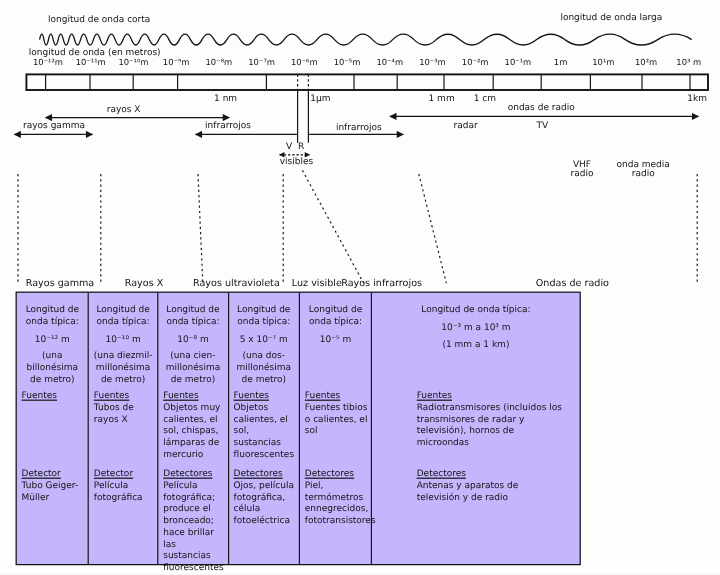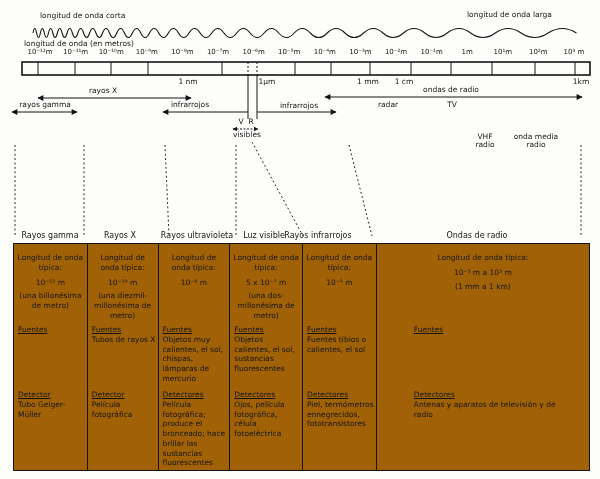--- a/index.html
+++ b/index.html
@@ -5,22 +5,22 @@
   html,body{margin:0;padding:0;background:#e8e8e6;}
   .stage{position:relative;width:600px;height:479px;background:#fdfdfb;overflow:hidden;
          font-family:"DejaVu Sans","Liberation Sans",sans-serif;color:#141414;}
   svg.overlay{position:absolute;left:0;top:0;width:600px;height:479px;}
   .lbl{position:absolute;font-size:7.5px;line-height:1.1;white-space:nowrap;}
   .lbl.c{transform:translateX(-50%);text-align:center;}
   .lbl.two{white-space:normal;width:46px;line-height:8px;margin-top:32px;}
   .tick{position:absolute;top:48px;font-size:7px;transform:translateX(-50%);white-space:nowrap;}
   .unit{position:absolute;top:77px;font-size:7.5px;transform:translateX(-50%);white-space:nowrap;}
   .thead{position:absolute;top:231px;font-size:8px;transform:translateX(-50%);white-space:nowrap;}
-  .emtable{position:absolute;left:13px;top:243px;width:577px;height:228px;
-           border:1.5px solid #141414;box-sizing:border-box;display:flex;background:#a16207;}
+  .emtable{position:absolute;left:13px;top:243px;width:471px;height:228px;
+           border:1.5px solid #141414;box-sizing:border-box;display:flex;background:#c4b5fd;}
   .tcol{position:relative;border-right:1px solid #141414;box-sizing:border-box;
         font-size:7.5px;line-height:1.3;}
   .tcol:last-child{border-right:none;}
   .typ{text-align:center;padding:9px 3px 0 3px;}
   .typ .val{margin-top:5px;}
   .typ .note{margin-top:4px;}
   .sect{position:absolute;left:4px;right:2px;}
   .sect.sources{top:81px;}
   .sect.dets{top:146px;}
   .slabel{text-decoration:underline;}
@@ -163,20 +163,21 @@
         </div>
         <div class="sect dets">
           <div class="slabel">Detector</div>
           <div>Película fotográfica</div>
         </div>
       </div>
       <div class="tcol" style="width: 72px;">
         <div class="typ">
           <div>Longitud de onda típica:</div>
           <div class="val">10⁻⁸ m</div>
+          <div class="note">(una cien-millonésima de metro)</div>
         </div>
         <div class="sect sources">
           <div class="slabel">Fuentes</div>
           <div>Objetos muy calientes, el sol, chispas, lámparas de mercurio</div>
         </div>
         <div class="sect dets">
           <div class="slabel">Detectores</div>
           <div>Película fotográfica; produce el bronceado; hace brillar las sustancias fluorescentes</div>
         </div>
       </div>
@@ -210,20 +211,21 @@
         </div>
       </div>
       <div class="tcol wide" style="width: 213px;">
         <div class="typ">
           <div>Longitud de onda típica:</div>
           <div class="val">10⁻³ m a 10³ m</div>
           <div class="note">(1 mm a 1 km)</div>
         </div>
         <div class="sect sources">
           <div class="slabel">Fuentes</div>
+          <div>Radiotransmisores (incluidos los transmisores de radar y televisión), hornos de microondas</div>
         </div>
         <div class="sect dets">
           <div class="slabel">Detectores</div>
           <div>Antenas y aparatos de televisión y de radio</div>
         </div>
       </div>
     </div>
 </div>
 
 </body></html>

